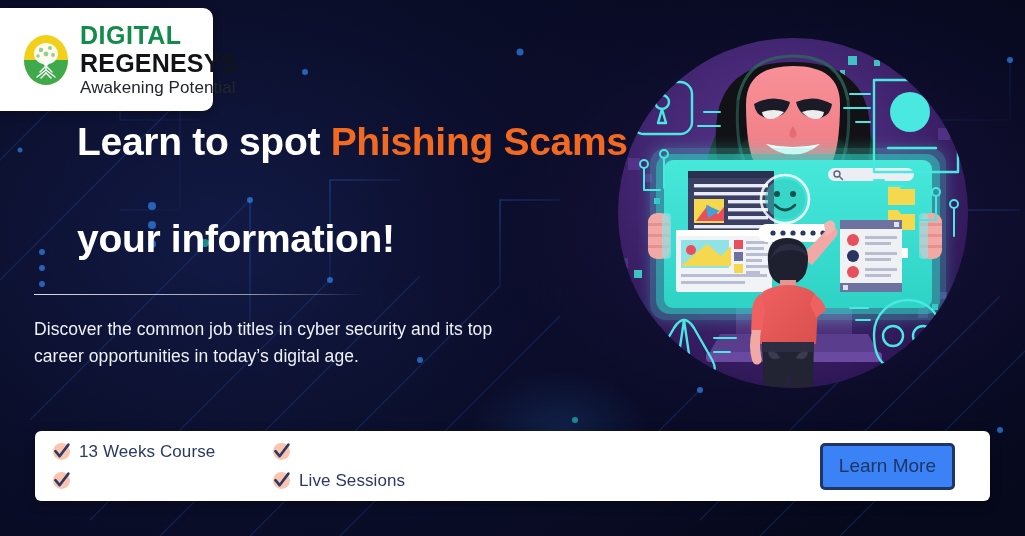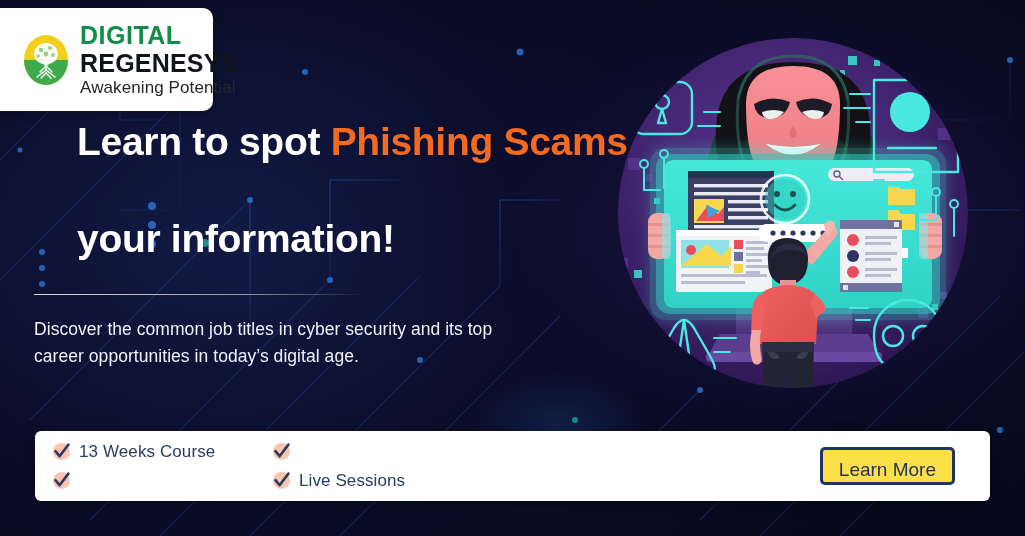--- a/index.html
+++ b/index.html
@@ -88,25 +88,25 @@
     width: 17px; height: 17px; border-radius: 50%;
     background: #fbc4ae;
   }
   .check-mark { position: absolute; left: 0; top: 0; }
   .feature-label { font-size: 17px; color: #2b3a64; letter-spacing: .1px; }
 
   #learn-more {
     margin-right: 35px; margin-left: auto;
     border: 3px solid #1f3566;
     border-radius: 5px;
-    background: #fde047;
+    background: #3b82f6;
     color: #1f3566;
     font-size: 19px;
     font-family: "Liberation Sans", sans-serif;
-    padding: 9px 16px 1px;
+    padding: 9px 16px 10px;
     cursor: pointer;
     white-space: nowrap;
   }
 
   
   #illustration {
     position: absolute; left: 588px; top: 8px;
     width: 420px; height: 420px;
   }
 </style>

